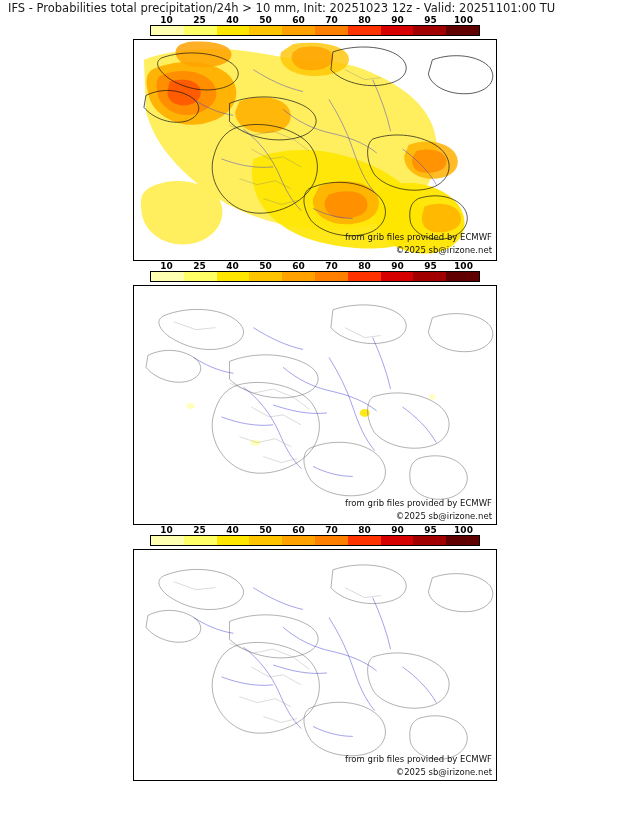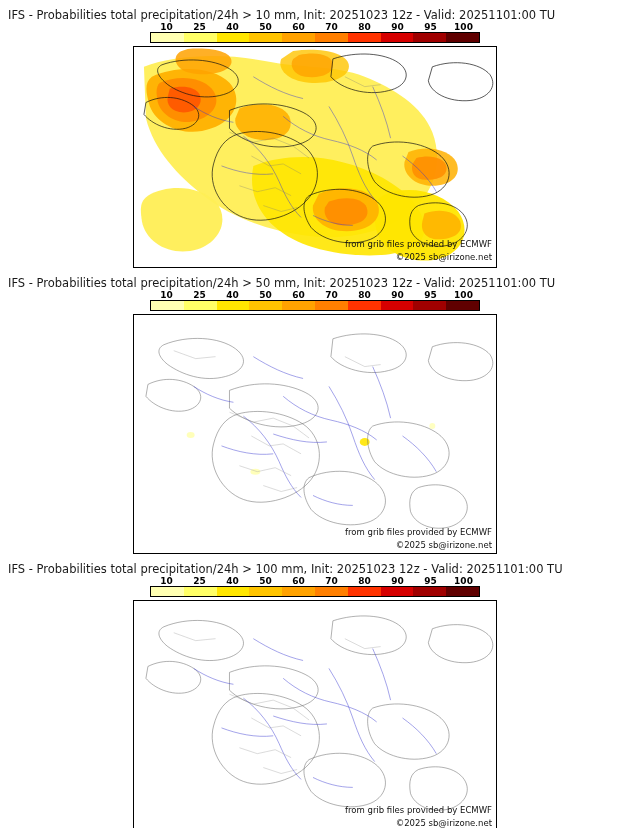--- a/index.html
+++ b/index.html
@@ -15,21 +15,21 @@
     overflow: hidden;
   }
   .panel {
     position: relative;
     width: 630px;
   }
   .panel-title {
     font-size: 11.5px;
     line-height: 14px;
     padding-left: 8px;
-    padding-top: 8px;
+    padding-top: 1px;
     white-space: nowrap;
     color: #1a1a1a;
   }
   .legend {
     position: relative;
     width: 330px;
     margin: 0 auto;
     height: 22px;
   }
   .legend-ticks {
@@ -186,21 +186,20 @@
           <path d="M212,30 L232,40 L248,38"></path>
         </g>
       </g>
     </svg>
     <div class="credit credit-src">from grib files provided by ECMWF</div>
     <div class="credit credit-cr">©2025 sb@irizone.net</div>
   </div>
 </div>
 
 <div class="panel panel2">
-  <div class="panel-title">IFS - Probabilities total precipitation/24h &gt; 50 mm, Init: 20251023 12z - Valid: 20251101:00 TU</div>
 
   <div class="legend">
     <div class="legend-ticks">
       <span style="left:5%">10</span>
       <span style="left:15%">25</span>
       <span style="left:25%">40</span>
       <span style="left:35%">50</span>
       <span style="left:45%">60</span>
       <span style="left:55%">70</span>
       <span style="left:65%">80</span>
@@ -269,21 +268,20 @@
           <path d="M40,36 L62,44 L82,42"></path>
         </g>
       </g>
     </svg>
     <div class="credit credit-src">from grib files provided by ECMWF</div>
     <div class="credit credit-cr">©2025 sb@irizone.net</div>
   </div>
 </div>
 
 <div class="panel panel3">
-  <div class="panel-title">IFS - Probabilities total precipitation/24h &gt; 100 mm, Init: 20251023 12z - Valid: 20251101:00 TU</div>
 
   <div class="legend">
     <div class="legend-ticks">
       <span style="left:5%">10</span>
       <span style="left:15%">25</span>
       <span style="left:25%">40</span>
       <span style="left:35%">50</span>
       <span style="left:45%">60</span>
       <span style="left:55%">70</span>
       <span style="left:65%">80</span>

